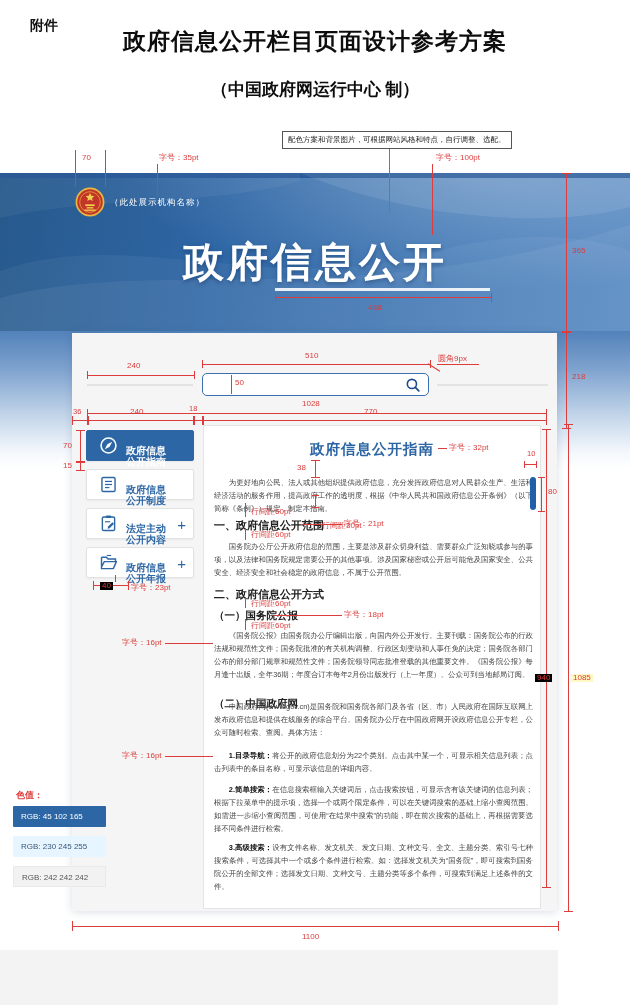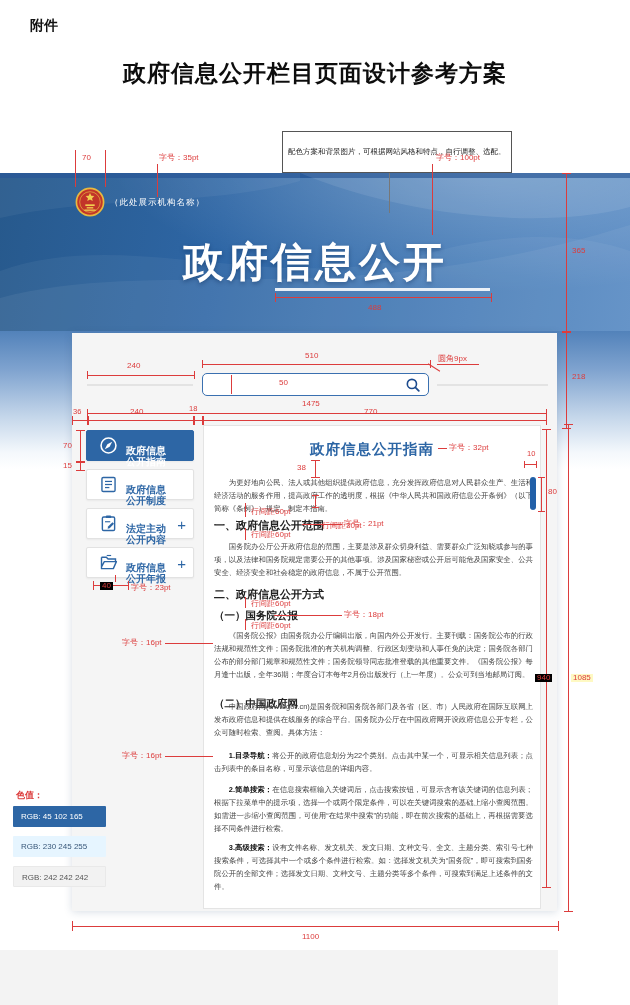--- a/index.html
+++ b/index.html
@@ -10,26 +10,26 @@
   .rl.sm{font-size:7.5px;}
   .rvl{position:absolute;width:1px;background:#dc3c3c;z-index:8;}
   .rhl{position:absolute;height:1px;background:#dc3c3c;z-index:8;}
   .hmeas{position:absolute;height:9px;border-left:1px solid #dc3c3c;border-right:1px solid #dc3c3c;
          background:linear-gradient(#dc3c3c,#dc3c3c) center/100% 1px no-repeat;z-index:8;}
   .vmeas{position:absolute;width:9px;border-top:1px solid #dc3c3c;border-bottom:1px solid #dc3c3c;
          background:linear-gradient(#dc3c3c,#dc3c3c) center/1px 100% no-repeat;z-index:8;}
   .gline{position:absolute;height:2px;background:#e3e3e3;z-index:3;}
   
   .attach{position:absolute;left:30px;top:17px;font:bold 14px "Liberation Serif",serif;color:#111;}
-  .doctitle{position:absolute;left:0;top:58px;width:630px;text-align:center;
+  .doctitle{position:absolute;left:0;top:26px;width:630px;text-align:center;
             font:bold 23px "Liberation Serif",serif;color:#0d0d0d;letter-spacing:1px;}
   .docsub{position:absolute;left:0;top:78px;width:630px;text-align:center;
           font:bold 17px "Liberation Serif",serif;color:#0d0d0d;}
   .notebox{position:absolute;left:282px;top:131px;border:1px solid #555;background:#fff;
-           font-size:7.5px;color:#222;padding:15px 5px;z-index:5;white-space:nowrap;}
+           font-size:7.5px;color:#222;padding:3px 5px;z-index:5;white-space:nowrap;}
   .conn{position:absolute;left:389px;top:148px;width:1px;height:65px;background:#777;z-index:4;}
   
   .banner{position:absolute;left:0;top:173px;width:630px;height:158px;z-index:1;
     background:radial-gradient(ellipse at 78% -10%,rgba(255,255,255,.28),rgba(255,255,255,0) 55%),
                linear-gradient(100deg,#27598c 0%,#2e66a5 35%,#467cb8 75%,#5588c2 100%);}
   .banner::before{content:"";position:absolute;left:0;top:0;width:100%;height:5px;background:#1d4f92;opacity:.75;}
   .orgname{position:absolute;left:110px;top:24px;color:#fff;font-size:8.5px;letter-spacing:1px;}
   .bigtitle{position:absolute;left:90px;top:62px;width:450px;text-align:center;color:#fff;
             font-size:41px;font-weight:bold;letter-spacing:3px;text-shadow:0 2px 4px rgba(0,30,70,.35);}
   .underline{position:absolute;left:275px;top:115px;width:215px;height:2.5px;background:rgba(255,255,255,.88);}
@@ -72,20 +72,21 @@
   .diag{position:absolute;left:427px;top:367px;width:14px;height:1px;background:#dc3c3c;
         transform:rotate(32deg);z-index:8;}
 </style>
 </head>
 <body>
 
 <div id="page">
 
   <div class="attach">附件</div>
   <div class="doctitle">政府信息公开栏目页面设计参考方案</div>
+  <div class="docsub">（中国政府网运行中心 制）</div>
   <div class="notebox">配色方案和背景图片，可根据网站风格和特点，自行调整、选配。</div>
   <div class="conn"></div>
 
   <div class="rvl" style="left:75px;top:150px;height:37px;"></div>
   <div class="rvl" style="left:105px;top:150px;height:37px;"></div>
   <div class="rl" style="left:82px;top:154px;">70</div>
   <div class="rl" style="left:159px;top:154px;">字号：35pt</div>
   <div class="rvl" style="left:157px;top:164px;height:33px;"></div>
   <div class="rl" style="left:436px;top:154px;">字号：100pt</div>
   <div class="rvl" style="left:432px;top:164px;height:71px;"></div>
@@ -126,26 +127,26 @@
   <div class="hmeas" style="left:87px;top:371px;width:106px;height:8px;"></div>
   <div class="rl" style="left:127px;top:362px;">240</div>
   <div class="hmeas" style="left:202px;top:360px;width:227px;height:8px;"></div>
   <div class="rl" style="left:305px;top:352px;">510</div>
   <div class="searchbox"></div>
   <svg style="position:absolute;left:405px;top:377px;z-index:5;" width="16" height="16" viewBox="0 0 22 22">
     <circle cx="9.5" cy="9.5" r="6.3" fill="none" stroke="#1c4b8e" stroke-width="2.2"></circle>
     <line x1="14.2" y1="14.2" x2="19" y2="19" stroke="#1c4b8e" stroke-width="2.4" stroke-linecap="round"></line>
   </svg>
   <div class="rvl" style="left:231px;top:375px;height:19px;"></div>
-  <div class="rl" style="left:235px;top:379px;margin-left:44px;">50</div>
+  <div class="rl" style="left:235px;top:379px;">50</div>
   <div class="rl" style="left:438px;top:355px;">圆角9px</div>
   <div class="rhl" style="left:437px;top:364px;width:42px;"></div>
   <div class="diag"></div>
   <div class="hmeas" style="left:87px;top:409px;width:458px;height:8px;"></div>
-  <div class="rl" style="left:302px;top:400px;">1475</div>
+  <div class="rl" style="left:302px;top:400px;">1028</div>
   <div class="hmeas" style="left:72px;top:416px;width:15px;"></div>
   <div class="rl sm" style="left:73px;top:408px;">36</div>
   <div class="hmeas" style="left:87px;top:416px;width:106px;"></div>
   <div class="rl" style="left:130px;top:408px;">240</div>
   <div class="hmeas" style="left:193px;top:416px;width:9px;"></div>
   <div class="rl sm" style="left:189px;top:405px;">18</div>
   <div class="hmeas" style="left:202px;top:416px;width:343px;"></div>
   <div class="rl" style="left:364px;top:408px;">770</div>
 
   <div class="sbitem active" style="top:430px;">

